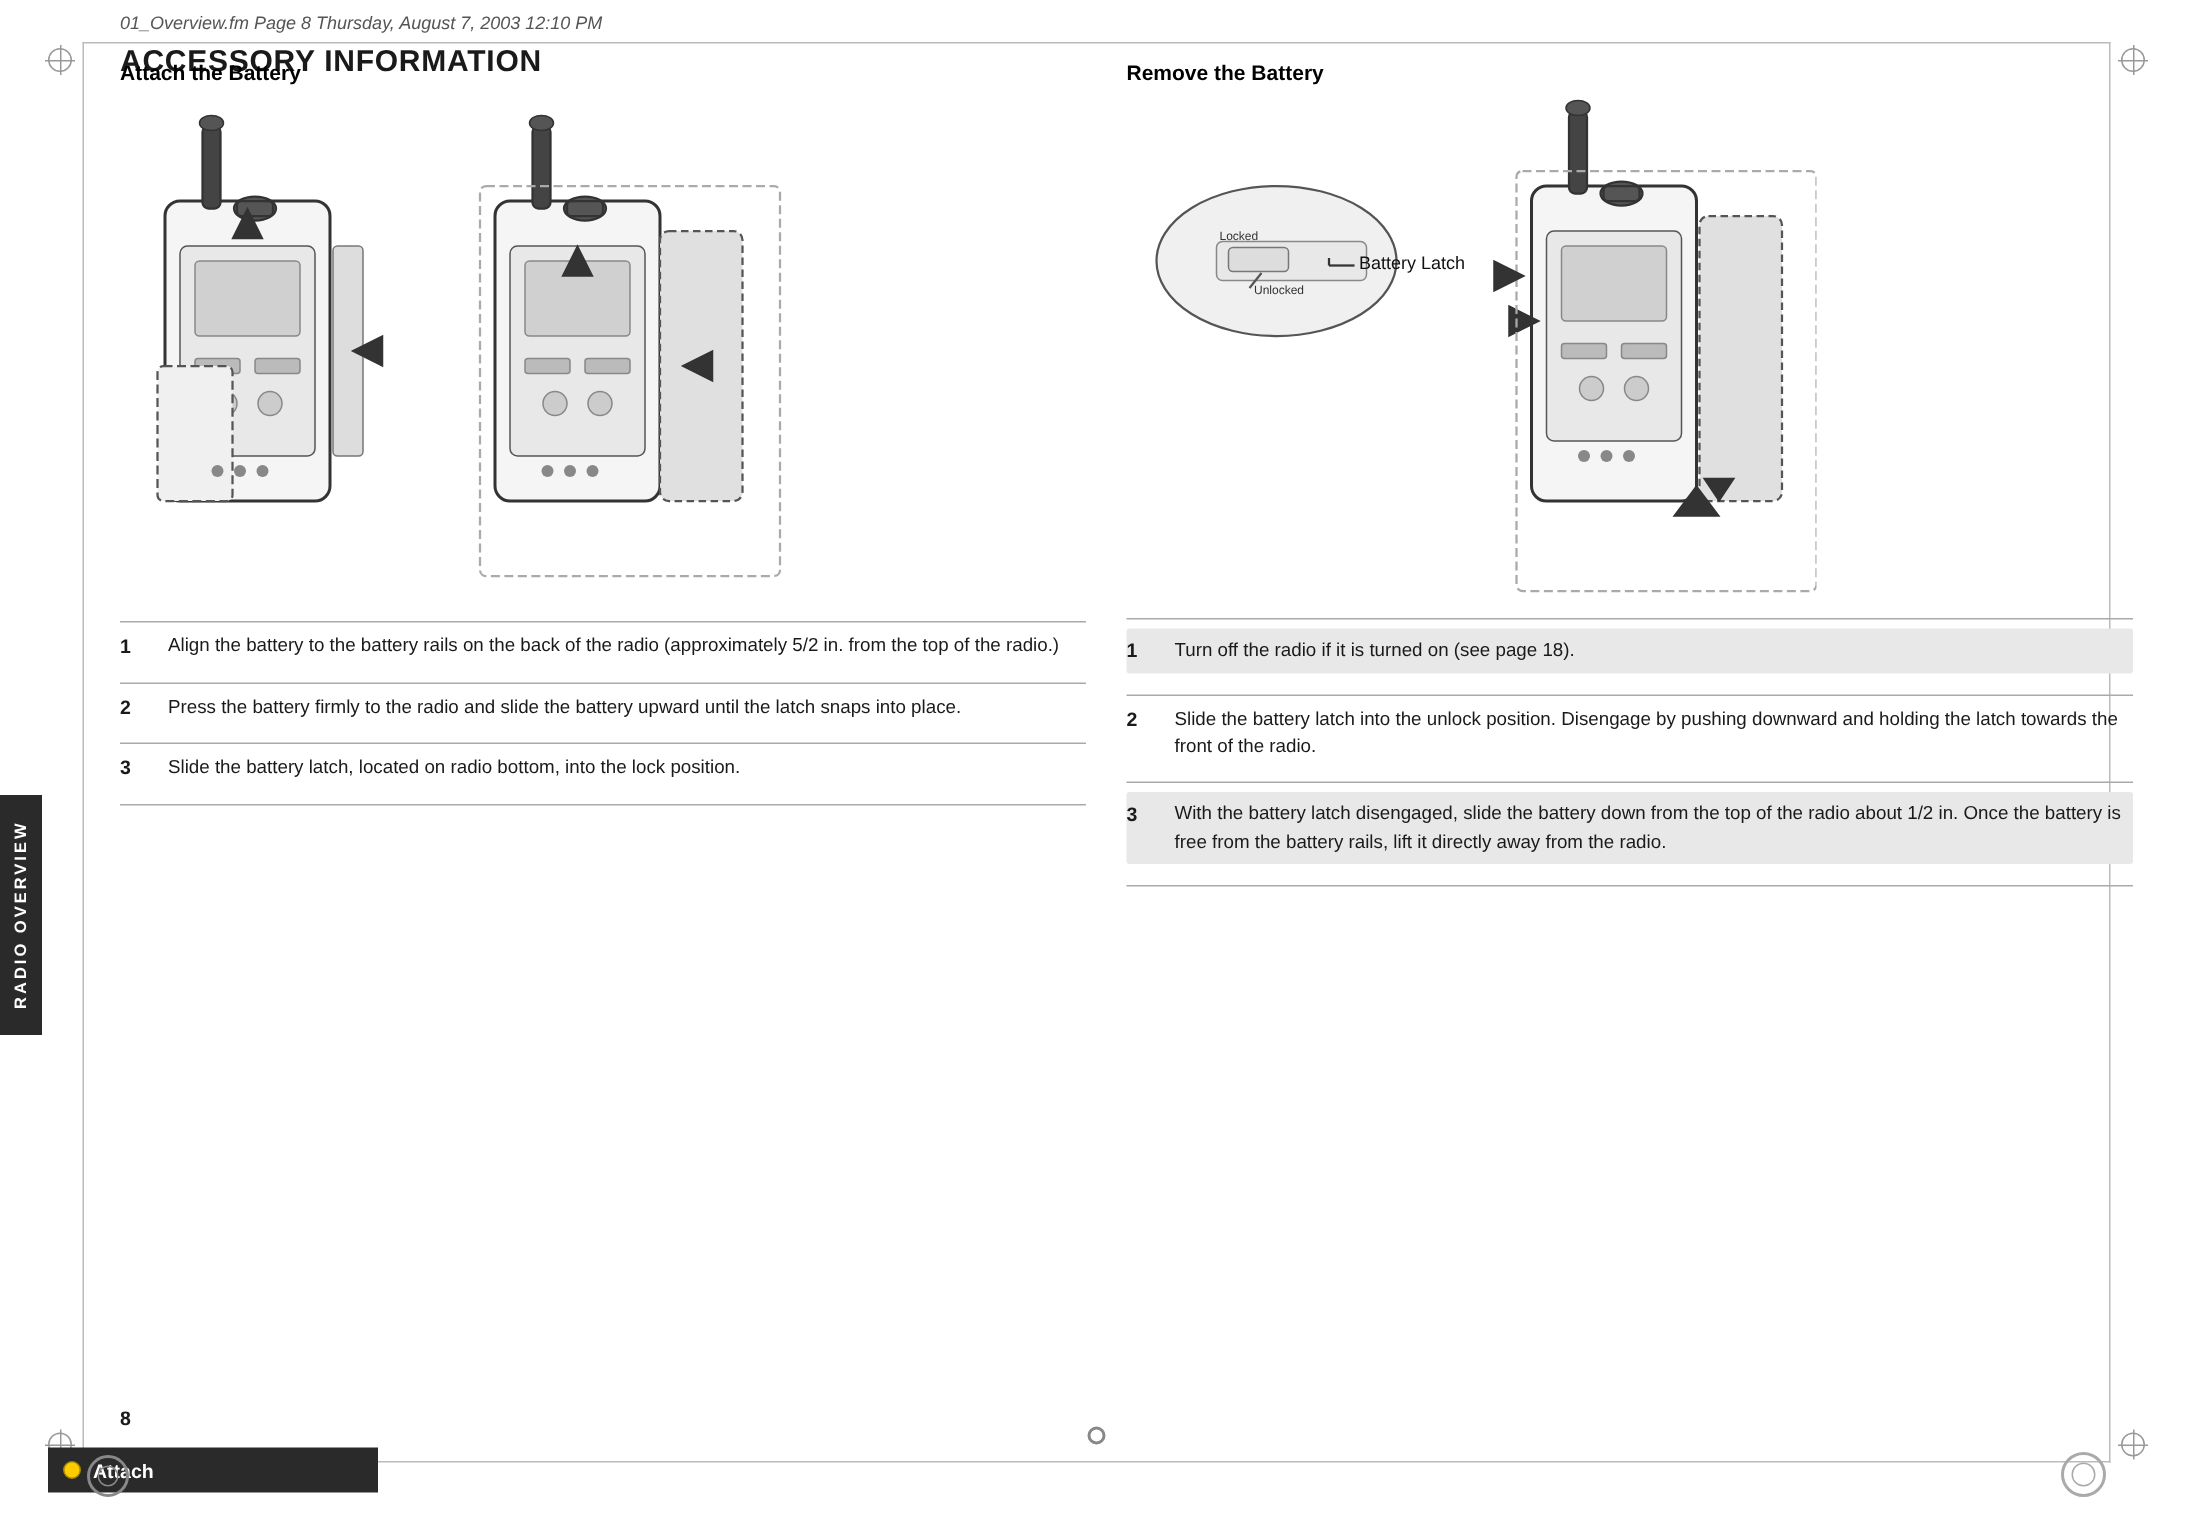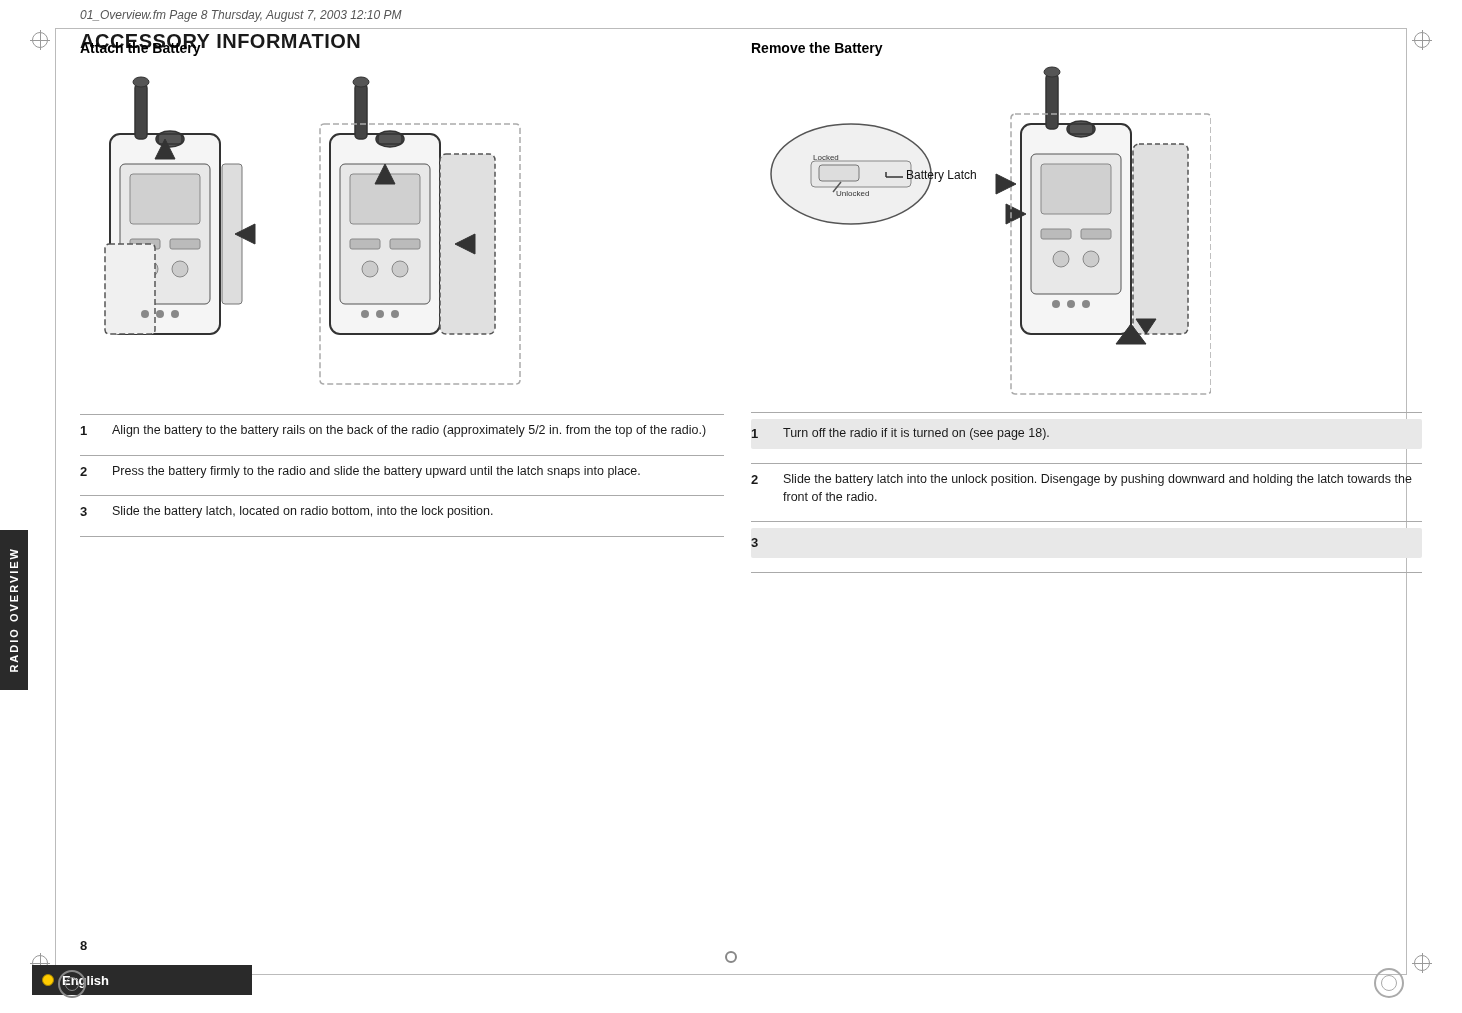--- a/index.html
+++ b/index.html
@@ -224,21 +224,21 @@
 <div style="position:absolute;top:28px;bottom:38px;left:55px;width:1px;background:#bbb;"></div>
 
 <div style="position:absolute;top:28px;bottom:38px;right:55px;width:1px;background:#bbb;"></div>
 
 <div class="side-tab">
   <span class="side-tab-text">RADIO OVERVIEW</span>
 </div>
 
 <div class="bottom-label">
   <div class="bottom-dot"></div>
-  <span class="bottom-label-text">English</span>
+  <span class="bottom-label-text">Attach</span>
 </div>
 
 <div style="position:absolute;bottom:15px;left:58px;width:28px;height:28px;border-radius:50%;border:2px solid #888;display:flex;align-items:center;justify-content:center;">
   <div style="width:14px;height:14px;border-radius:50%;border:1px solid #888;"></div>
 </div>
 
 <div style="position:absolute;bottom:15px;right:58px;width:30px;height:30px;border-radius:50%;border:2px solid #aaa;display:flex;align-items:center;justify-content:center;">
   <div style="width:16px;height:16px;border-radius:50%;border:1px solid #aaa;"></div>
 </div>
 
@@ -402,18 +402,19 @@
         <span class="step-text">Turn off the radio if it is turned on (see page 18).</span>
       </div>
       <div class="divider"></div>
       <div class="step-item">
         <span class="step-num">2</span>
         <span class="step-text">Slide the battery latch into the unlock position. Disengage by pushing downward and holding the latch towards the front of the radio.</span>
       </div>
       <div class="divider"></div>
       <div class="step-item highlighted" style="background:#e8e8e8;padding:5px 5px 5px 0;">
         <span class="step-num">3</span>
+        <span class="step-text">With the battery latch disengaged, slide the battery down from the top of the radio about 1/2 in. Once the battery is free from the battery rails, lift it directly away from the radio.</span>
       </div>
       <div class="divider"></div>
     </div>
   </div>
 
 </div>
 
 </body></html>

